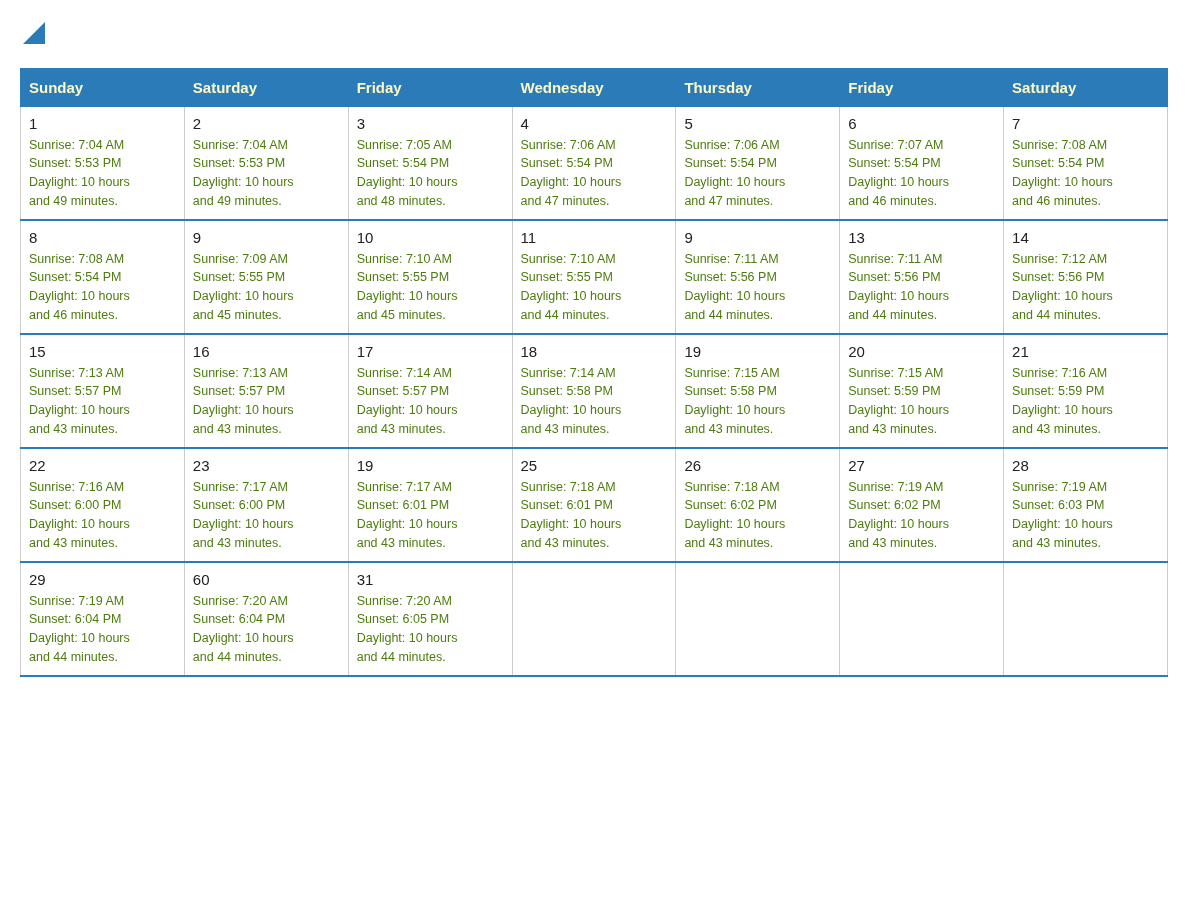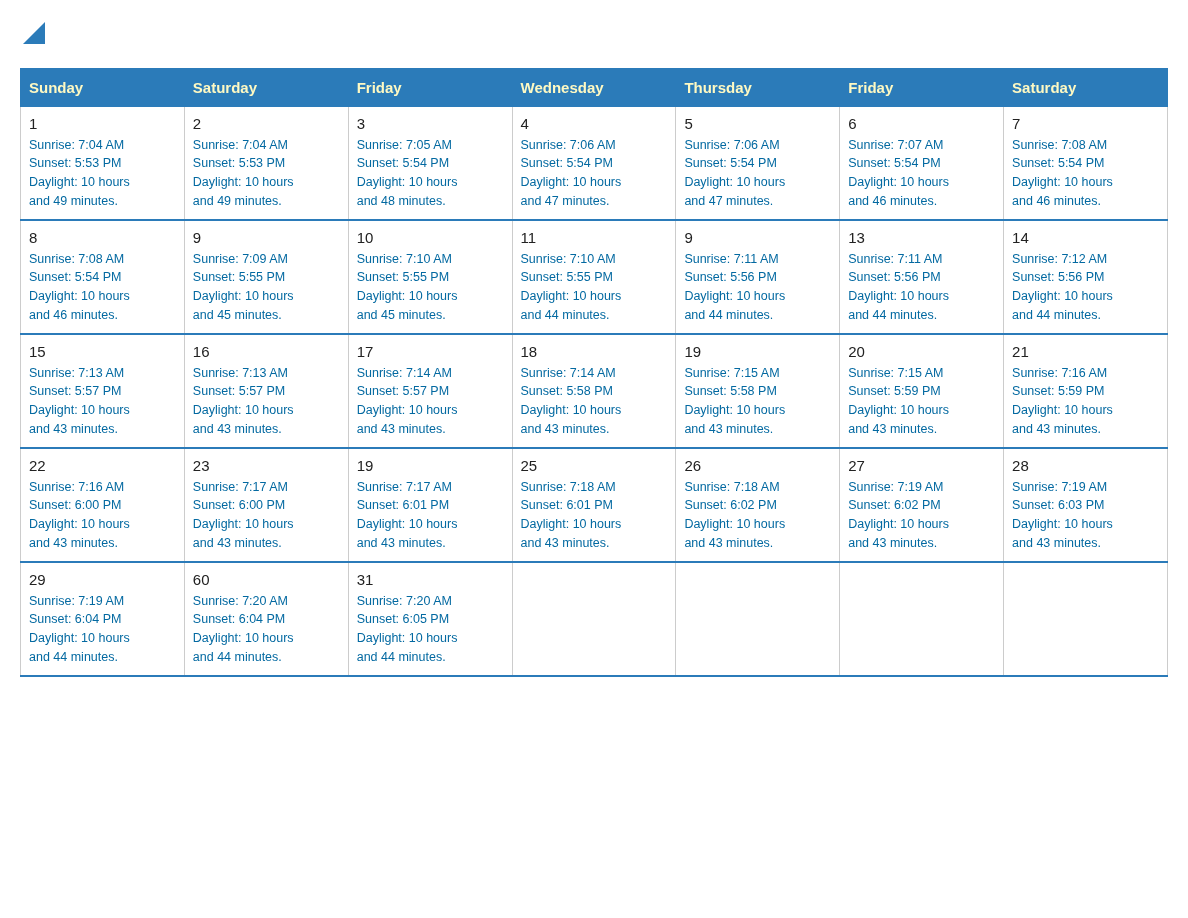--- a/index.html
+++ b/index.html
@@ -72,21 +72,21 @@
     }
     .day-number {
       font-size: 15px;
       font-weight: normal;
       margin-bottom: 4px;
       color: #222;
     }
     .day-info {
       font-size: 12.5px;
       line-height: 1.5;
-      color: #0369a1;
+      color: #4d7c0f;
     }
     .empty-cell {
       background: #fff;
     }
   </style>
 </head>
 <body>
 
 <div class="header">
   <div class="logo">

